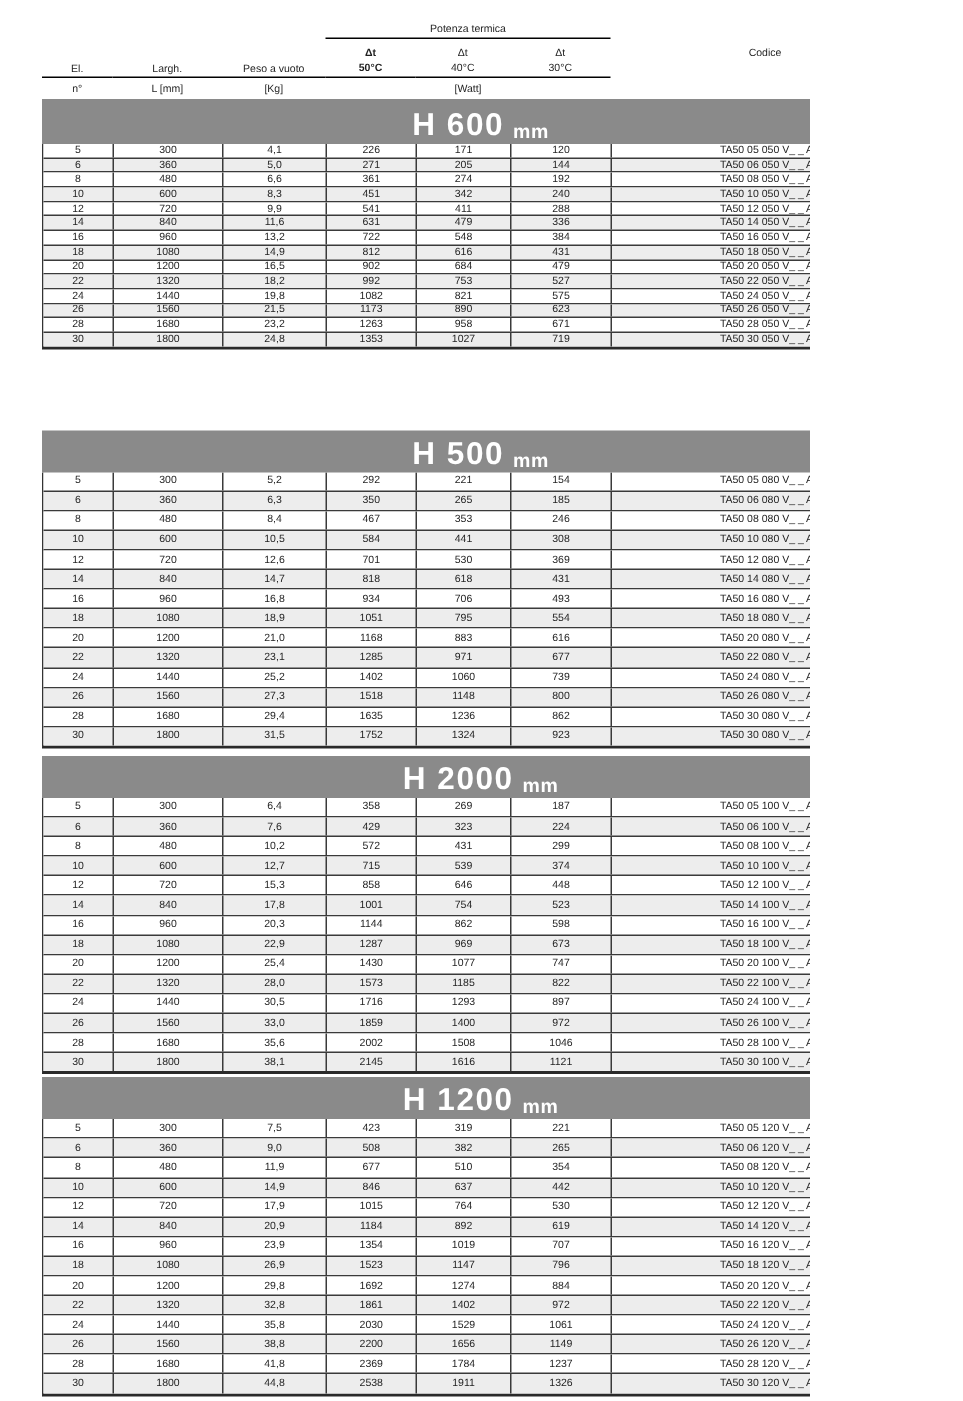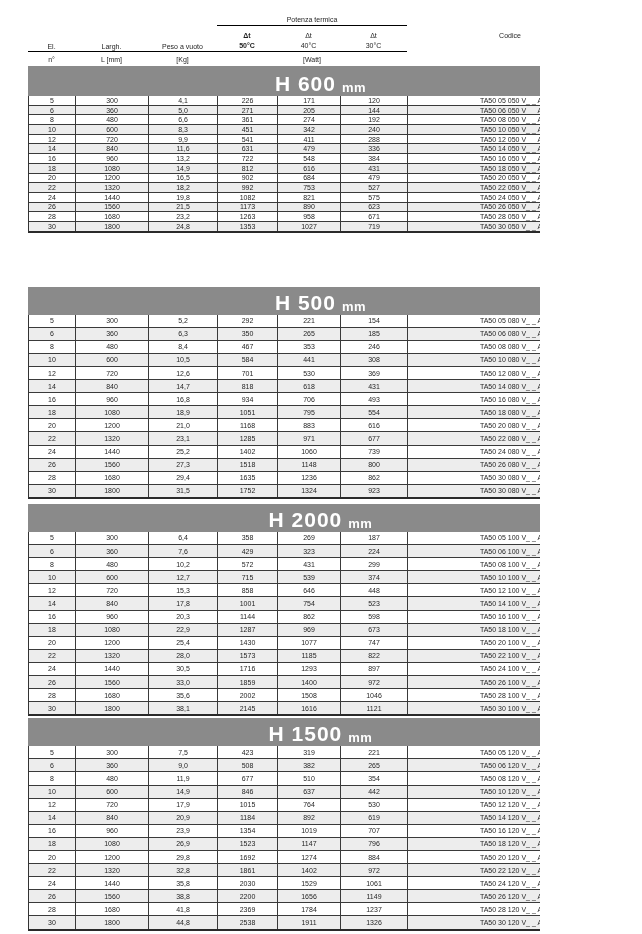--- a/index.html
+++ b/index.html
@@ -495,21 +495,21 @@
               <div class="cell">2145</div>
               <div class="cell">1616</div>
               <div class="cell">1121</div>
               <div class="cell">TA50 30 100 V_ _ A</div>
             </div>
           </div>
   </div>
 
   <div class="section">
     <div class="banner">
-      <span class="h-big">H 1500</span>
+      <span class="h-big">H 1200</span>
       <span class="h-small">mm</span>
       <span class="bar"></span>
     </div>
     <div class="tbl">
             <div class="row">
               <div class="cell">5</div>
               <div class="cell">300</div>
               <div class="cell">7,5</div>
               <div class="cell">423</div>
               <div class="cell">319</div>

